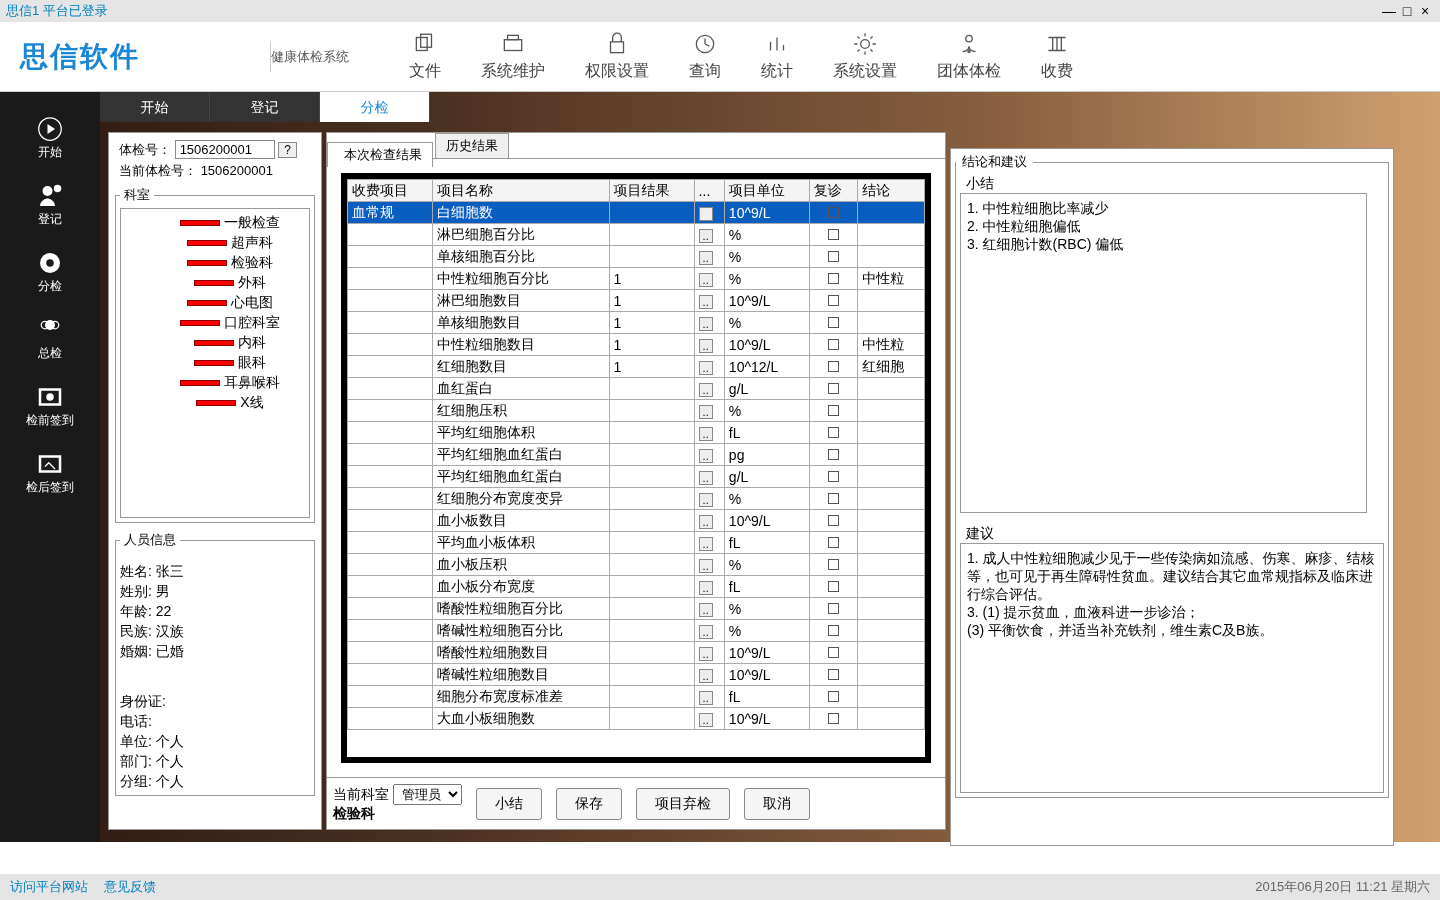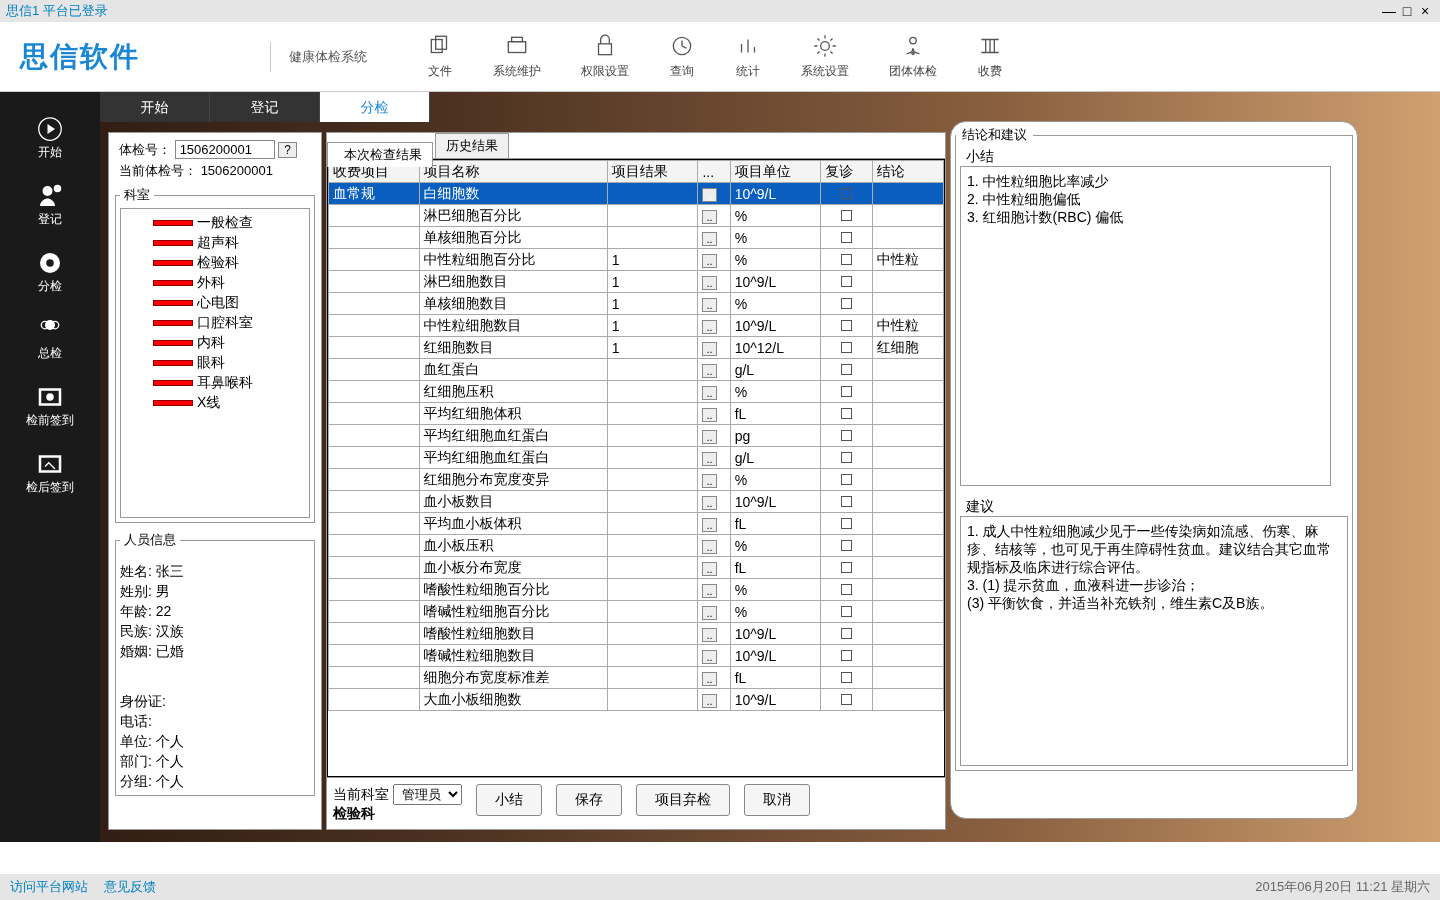--- a/index.html
+++ b/index.html
@@ -2,58 +2,58 @@
 <html><head>
 <meta charset="utf-8">
 <style>
 * { box-sizing: border-box; margin: 0; padding: 0; font-family: "Microsoft YaHei", Arial, sans-serif; }
 body { background: #fff; width: 1440px; height: 900px; overflow: hidden; position: relative; }
 .titlebar { background: #e5e5e5; height: 22px; display: flex; align-items: center; padding: 0 6px; font-size: 13px; color: #0080c0; }
 .titlebar .spacer { flex: 1; }
 .titlebar .winbtn { width: 18px; text-align: center; font-size: 14px; color: #000; cursor: pointer; }
 .header { background: #fff; height: 70px; display: flex; align-items: center; padding: 0 20px; border-bottom: 1px solid #ccc; }
 .logo { color: #1986d6; font-size: 28px; font-weight: bold; letter-spacing: 2px; }
-.subtitle { color: #555; font-size: 13px; margin-left: 130px; border-left: 1px solid #ccc; padding-left: 18px; height: 30px; display: flex; align-items: center; }
+.subtitle { color: #555; font-size: 13px; margin-left: 130px; border-left: 1px solid #ccc; height: 30px; display: flex; align-items: center; }
 .toolbar { display: flex; margin-left: 60px; gap: 40px; }
-.tool { display: flex; flex-direction: column; align-items: center; font-size: 12px; color: #444; cursor: pointer; }
+.tool { display: flex; flex-direction: column; align-items: center; font-size: 16px; color: #444; cursor: pointer; }
 .tool svg { width: 26px; height: 26px; stroke: #555; fill: none; stroke-width: 1.2; }
 .tool span { margin-top: 4px; }
 .main { display: flex; height: 750px; position: relative; background: linear-gradient(90deg, #2a1810 0%, #4a3020 30%, #8a6040 70%, #d0a070 100%); }
 .sidebar { width: 100px; background: #1a1a1a; display: flex; flex-direction: column; align-items: center; padding-top: 12px; }
 .sidebar .item { color: #fff; font-size: 12px; display: flex; flex-direction: column; align-items: center; padding: 10px 0; cursor: pointer; width: 100%; }
 .sidebar svg { width: 30px; height: 30px; fill: #fff; }
 .tabbar { position: absolute; top: 0; left: 100px; display: flex; height: 30px; }
 .tabbar .tab { width: 110px; text-align: center; line-height: 30px; color: #fff; font-size: 14px; cursor: pointer; border-right: 1px solid #444; background:#333; }
 .tabbar .tab.active { background: #fff; color: #1986d6; }
 .panel { position: absolute; background: #fff; border: 1px solid #999; }
 .panel-left { left: 108px; top: 40px; width: 214px; height: 698px; padding: 4px 6px; font-size: 13px; }
 .panel-left .row { margin: 3px 4px; }
 .panel-left input { width: 100px; font-size: 13px; padding: 1px 4px; border: 1px solid #888; }
 .panel-left .helpbtn { border: 1px solid #888; padding: 0 5px; font-size: 12px; }
 .panel-left fieldset { border: 1px solid #999; margin-top: 6px; padding: 4px; }
 .panel-left legend { font-size: 13px; padding: 0 4px; }
-.dept-item { display: flex; align-items: center; font-size: 14px; padding: 1px 0 1px 30px; cursor: pointer; }
+.dept-item { display: flex; align-items: center; font-size: 14px; padding: 1px 0 1px 30px; cursor: pointer; justify-content: center; }
 .dept-item .bar { width: 40px; height: 6px; background: #f00; border: 1px solid #800; margin-right: 4px; }
 .person-info { margin-top: 8px; font-size: 14px; line-height: 20px; }
 .panel-mid { left: 326px; top: 40px; width: 620px; height: 698px; display: flex; flex-direction: column; }
 .subtabs { display: flex; font-size: 13px; border-bottom: 1px solid #999; }
 .subtabs .stab { padding: 3px 10px; border: 1px solid #999; border-bottom: none; cursor: pointer; margin-right: 2px; background: #f0f0f0; }
 .subtabs .stab.active { background: #fff; position: relative; top: 9px; padding-left: 16px; }
-.grid-wrap { flex: 1; overflow: auto; border: 1px solid #000000; margin: 0; }
+.grid-wrap { flex: 1; overflow: auto; border: 6px solid #000000; margin: 14px; }
 table { border-collapse: collapse; width: 100%; font-size: 14px; }
 th, td { border: 1px solid #aaa; padding: 1px 4px; text-align: left; height: 22px; white-space: nowrap; }
 th { background: #f4f4f4; font-weight: normal; }
 tr.selected td { background: #0a5ec0; color: #fff; }
 .checkbox { display: inline-block; width: 11px; height: 11px; border: 1px solid #555; }
 .ellipsis-btn { border: 1px solid #888; padding: 0 3px; font-size: 11px; background: #eee; cursor: pointer; }
-.bottom-bar { padding: 6px; border-top: 1px solid #999; font-size: 14px; display: flex; align-items: flex-start; gap: 14px; }
+.bottom-bar { padding: 6px; border-top: 1px solid #999; font-size: 14px; display: flex; align-items: center; gap: 14px; }
 .bottom-bar select { font-size: 13px; padding: 1px 4px; }
 .bottom-bar button { padding: 6px 18px; font-size: 14px; border: 1px solid #888; background: #f5f5f5; cursor: pointer; border-radius: 3px; }
 .dept-label { display: flex; flex-direction: column; font-size: 14px; }
-.panel-right { left: 950px; top: 29px; width: 408px; height: 698px; border-radius: 16px; }
+.panel-right { left: 950px; top: 56px; width: 444px; height: 698px; }
 .panel-right .summary { height: 320px; padding: 6px; font-size: 14px; overflow: auto; }
 .panel-right .advice { height: 250px; padding: 6px; font-size: 14px; overflow: auto; border: 1px solid #999; }
 .panel-right .subheader { font-size: 14px; padding: 4px 10px 0; }
 .statusbar { position: absolute; bottom: 0; left: 0; right: 0; height: 26px; background: #e5e5e5; display: flex; align-items: center; padding: 0 10px; font-size: 13px; }
 .statusbar a { color: #0080c0; margin-right: 16px; text-decoration: none; }
 .statusbar .spacer { flex: 1; }
 .statusbar .time { color: #666; }
 fieldset.right-fs { border: 1px solid #999; margin: 4px; padding: 0; }
 fieldset.right-fs > legend { padding: 0 6px; font-size: 13px; }
 </style>

